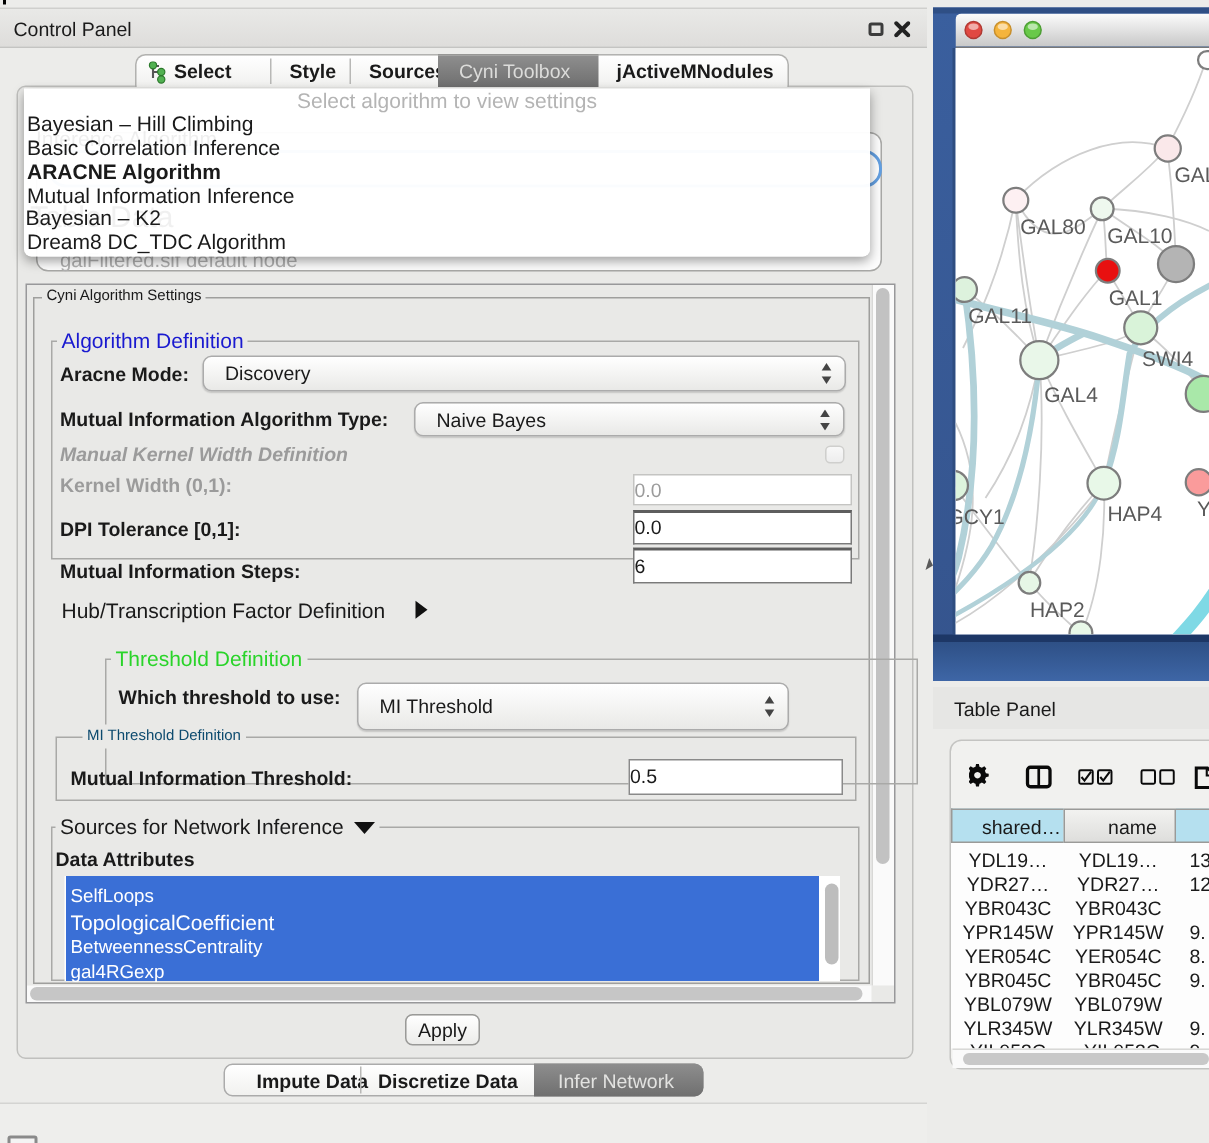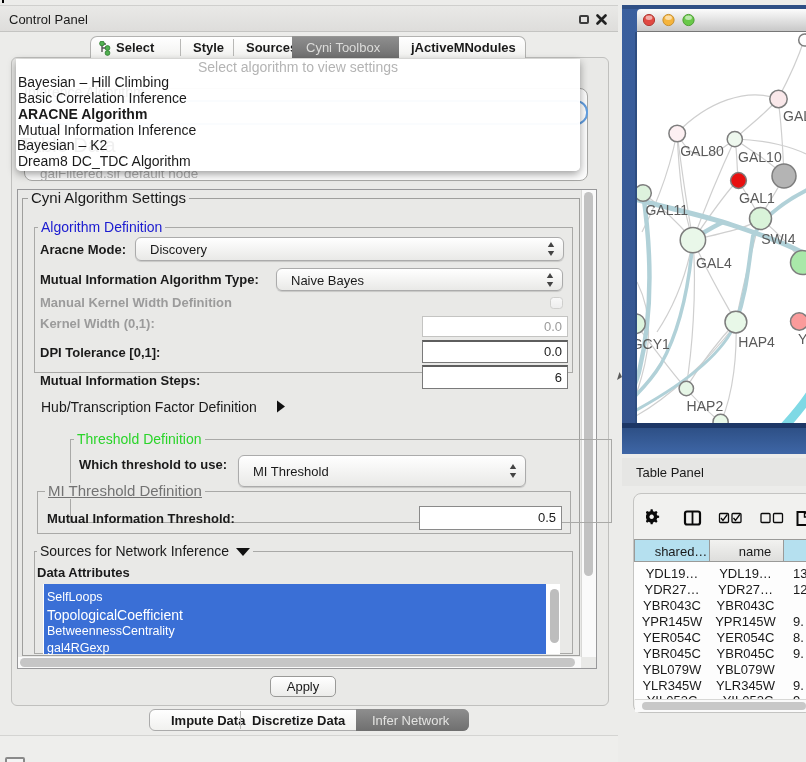--- a/index.html
+++ b/index.html
@@ -3,22 +3,22 @@
 <meta charset="utf-8">
 <style>
 * { margin:0; padding:0; box-sizing:border-box; }
 html,body { width:806px; height:762px; overflow:hidden; }
 body { font-family:"Liberation Sans", sans-serif; background:#ececea; position:relative; font-size:13px; color:#1a1a1a; }
 .abs { position:absolute; }
 .lbl { position:absolute; white-space:nowrap; }
 .bold { font-weight:bold; }
 .gray { color:#9b9b9b; }
 .group { position:absolute; border:1px solid #a5a5a5; }
-.gtitle { position:absolute; top:-9px; background:#e9e9e7; padding:0 3px; line-height:16px; white-space:nowrap; font-size:15px; }
-.field { position:absolute; background:#fff; text-align:right; padding-right:5px; }
+.gtitle { position:absolute; top:-9px; background:#e9e9e7; padding:0 3px; line-height:16px; white-space:nowrap; font-size:10px; }
+.field { position:absolute; background:#fff; padding-right:5px; }
 .combo { position:absolute; background:linear-gradient(#ffffff,#e9e9e7); border:1px solid #ababab; border-radius:6px; box-shadow:0 1px 1px rgba(0,0,0,0.15); }
 .combo .ctext { position:absolute; left:14px; top:50%; transform:translateY(-50%); }
 .combo .arr { position:absolute; right:8px; top:50%; transform:translateY(-50%); width:8px; height:14px; }
 </style>
 </head>
 <body>
 
 <div class="abs" style="left:2px;top:0;width:2px;height:3px;background:#000;"></div>
 <div class="abs" style="left:0;top:5px;width:618px;height:27px;background:linear-gradient(#e9e9e7,#dedddb);border-top:1px solid #cfcfcd;border-bottom:1px solid #c4c4c2;"></div>
 <div class="lbl" style="left:9px;top:12px;text-align:right;">Control Panel</div>
@@ -73,21 +73,21 @@
     </svg>
 </div>
 <div class="lbl bold" style="left:40px;top:272px;">Mutual Information Algorithm Type:</div>
 <div class="combo" style="left:276px;top:268px;width:287px;height:23px;">
   <span class="ctext">Naive Bayes</span>
   <svg class="arr" viewBox="0 0 8 14">
       <path d="M4 0 L7.2 5 L0.8 5 Z" fill="#444"></path>
       <path d="M4 14 L7.2 9 L0.8 9 Z" fill="#444"></path>
     </svg>
 </div>
-<div class="lbl bold gray" style="left:40px;top:295px;">Manual Kernel Width Definition</div>
+<div class="lbl bold gray" style="left:40px;top:295px;font-style:italic;">Manual Kernel Width Definition</div>
 <div class="abs" style="left:550px;top:297px;width:13px;height:12px;background:linear-gradient(#f8f8f8,#ededed);border:1px solid #cfcfcd;border-radius:3.5px;"></div>
 <div class="lbl bold gray" style="left:40px;top:316px;">Kernel Width (0,1):</div>
 <div class="field gray" style="left:422px;top:316px;width:146px;height:21px;border:1px solid #c4c4c2;line-height:19px;">0.0</div>
 <div class="lbl bold" style="left:40px;top:345px;">DPI Tolerance [0,1]:</div>
 <div class="field" style="left:422px;top:340px;width:146px;height:23px;border:1px solid #7a7a7a;border-top:2px solid #5e5e5e;line-height:20px;">0.0</div>
 <div class="lbl bold" style="left:40px;top:373px;">Mutual Information Steps:</div>
 <div class="field" style="left:422px;top:365px;width:146px;height:24px;border:1px solid #7a7a7a;border-top:2px solid #5e5e5e;line-height:21px;">6</div>
 
 <div class="lbl" style="left:41px;top:399px;font-size:14px;">Hub/Transcription Factor Definition</div>
 <svg class="abs" style="left:276px;top:400px;" width="10" height="13" viewBox="0 0 10 13">
@@ -99,38 +99,38 @@
 </div>
 <div class="lbl bold" style="left:79px;top:457px;">Which threshold to use:</div>
 <div class="combo" style="left:238px;top:455px;width:288px;height:32px;">
   <span class="ctext">MI Threshold</span>
   <svg class="arr" viewBox="0 0 8 14">
       <path d="M4 0 L7.2 5 L0.8 5 Z" fill="#444"></path>
       <path d="M4 14 L7.2 9 L0.8 9 Z" fill="#444"></path>
     </svg>
 </div>
 <div class="group" style="left:37px;top:491px;width:534px;height:43px;border-color:#a9a9a7;">
-  <span class="gtitle" style="left:7px;color:#737373;text-decoration:underline;">MI Threshold Definition</span>
+  <span class="gtitle" style="left:17px;color:#0c4a6e;">MI Threshold Definition</span>
 </div>
 <div class="lbl bold" style="left:47px;top:511px;">Mutual Information Threshold:</div>
 <div class="field" style="left:419px;top:506px;width:143px;height:24px;border:1px solid #8a8a8a;line-height:21px;">0.5</div>
 
 <div class="group" style="left:34px;top:551px;width:539px;height:103px;border-color:#a9a9a7;">
   <span class="gtitle" style="left:2px;font-size:14px;top:-9px;">Sources for Network Inference <span style="display:inline-block;width:0;height:0;border-left:7px solid transparent;border-right:7px solid transparent;border-top:8px solid #111;vertical-align:middle;margin-left:3px;"></span></span>
 </div>
 <div class="lbl bold" style="left:37px;top:565px;">Data Attributes</div>
 <div class="abs" style="left:43px;top:584px;width:517px;height:70px;background:#fff;"></div>
 <div class="abs" style="left:44px;top:584px;width:502px;height:70px;background:#3a6fd6;"></div>
 <div class="lbl" style="left:47px;top:590px;color:#fff;font-size:12.5px;">SelfLoops</div>
 <div class="lbl" style="left:47px;top:607px;color:#fff;font-size:14px;">TopologicalCoefficient</div>
 <div class="lbl" style="left:47px;top:624px;color:#fff;font-size:12.5px;">BetweennessCentrality</div>
 <div class="lbl" style="left:47px;top:641px;color:#fff;font-size:12.5px;">gal4RGexp</div>
 <div class="abs" style="left:550px;top:589px;width:9px;height:54px;background:#bdbdbd;border-radius:5px;"></div>
 
-<div class="abs" style="left:270px;top:676px;width:66px;height:21px;background:linear-gradient(#ffffff,#ececea);border:1px solid #9a9a98;border-radius:5px;text-align:center;line-height:19px;">Apply</div>
+<div class="abs" style="left:270px;top:676px;width:50px;height:21px;background:linear-gradient(#ffffff,#ececea);border:1px solid #9a9a98;border-radius:5px;text-align:center;line-height:19px;">Apply</div>
 
 <div class="abs" style="left:149px;top:709px;width:320px;height:22px;background:linear-gradient(#ffffff,#f1f1ef);border:1px solid #ababab;border-radius:6px;"></div>
 <div class="lbl bold" style="left:160px;top:713px;padding-left:11px;">Impute Data</div>
 <div class="abs" style="left:240px;top:711px;width:1px;height:18px;background:#b8b8b6;"></div>
 <div class="lbl bold" style="left:252px;top:713px;">Discretize Data</div>
 <div class="abs" style="left:356px;top:709px;width:113px;height:22px;background:linear-gradient(#8e8e8e,#6f6f6f);border-radius:0 6px 6px 0;"></div>
 <div class="lbl" style="left:372px;top:713px;color:#e3e3e1;">Infer Network</div>
 
 <div class="abs" style="left:0;top:735px;width:618px;height:1px;background:#d4d4d2;"></div>
 <div class="abs" style="left:0;top:736px;width:618px;height:26px;background:#eeeeec;"></div>

